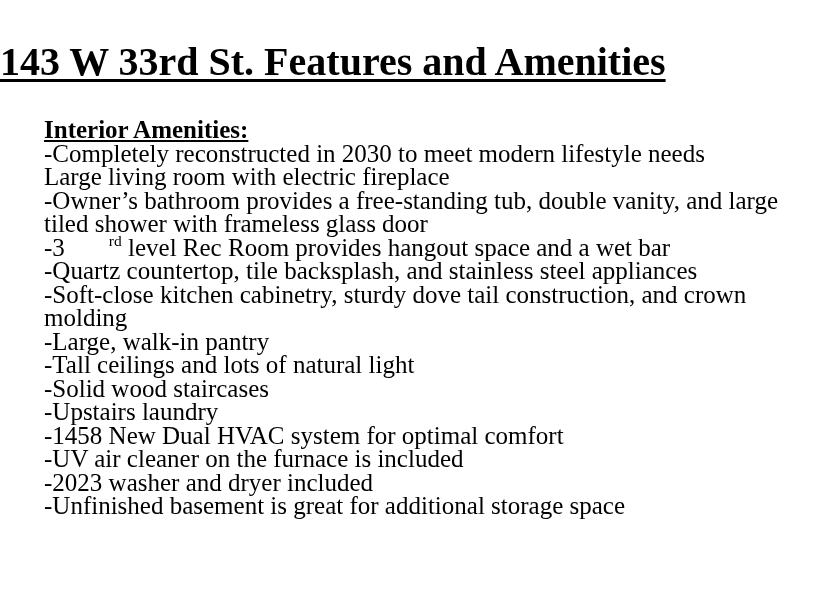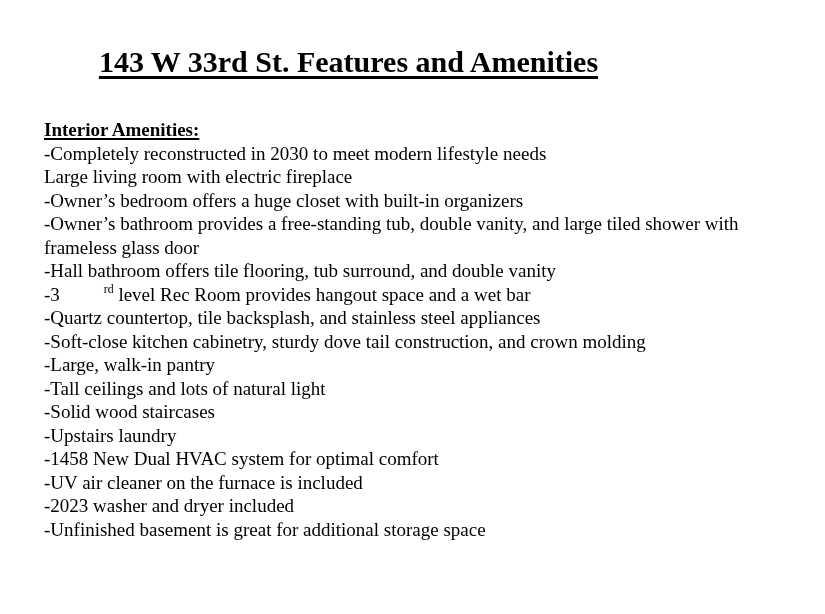--- a/index.html
+++ b/index.html
@@ -14,36 +14,36 @@
     color: #000000;
     font-family: "Liberation Serif", serif;
     overflow: hidden;
   }
   .page-title {
     position: absolute;
     top: 44px;
     left: 0;
     width: 697px;
     margin: 0;
-    text-align: center;
-    font-size: 30px;
+    text-align: left;
+    font-size: 40px;
     font-weight: bold;
     line-height: 36px;
   }
   .page-title .title-text {
     text-decoration: underline;
     text-decoration-thickness: 3px;
     text-underline-offset: 4px;
   }
   .content {
     position: absolute;
     left: 44px;
     top: 118px;
     width: 772px;
-    font-size: 19px;
+    font-size: 25px;
     line-height: 23.5px;
   }
   .section-heading {
     font-weight: bold;
     text-decoration: underline;
     text-decoration-thickness: 2px;
     text-underline-offset: 2px;
   }
   .line {
     white-space: normal;
@@ -58,23 +58,21 @@
 </head>
 <body>
 
 <h1 class="page-title"><span class="title-text">143 W 33rd St. Features and Amenities</span></h1>
 
 <div class="content">
   <div class="line"><span class="section-heading">Interior Amenities:</span></div>
   <div>
       <div class="line">-Completely reconstructed in 2030 to meet modern lifestyle needs</div>
       <div class="line">Large living room with electric fireplace</div>
-      <div class="line">-Owner’s bedroom offers a huge closet with built-in organizers</div>
       <div class="line">-Owner’s bathroom provides a free-standing tub, double vanity, and large tiled shower with frameless glass door</div>
-      <div class="line">-Hall bathroom offers tile flooring, tub surround, and double vanity</div>
       <div class="line"><span>-3</span><sup>rd</sup><span> level Rec Room provides hangout space and a wet bar</span></div>
       <div class="line">-Quartz countertop, tile backsplash, and stainless steel appliances</div>
       <div class="line">-Soft-close kitchen cabinetry, sturdy dove tail construction, and crown molding</div>
       <div class="line">-Large, walk-in pantry</div>
       <div class="line">-Tall ceilings and lots of natural light</div>
       <div class="line">-Solid wood staircases</div>
       <div class="line">-Upstairs laundry</div>
       <div class="line">-1458 New Dual HVAC system for optimal comfort</div>
       <div class="line">-UV air cleaner on the furnace is included</div>
       <div class="line">-2023 washer and dryer included</div>

